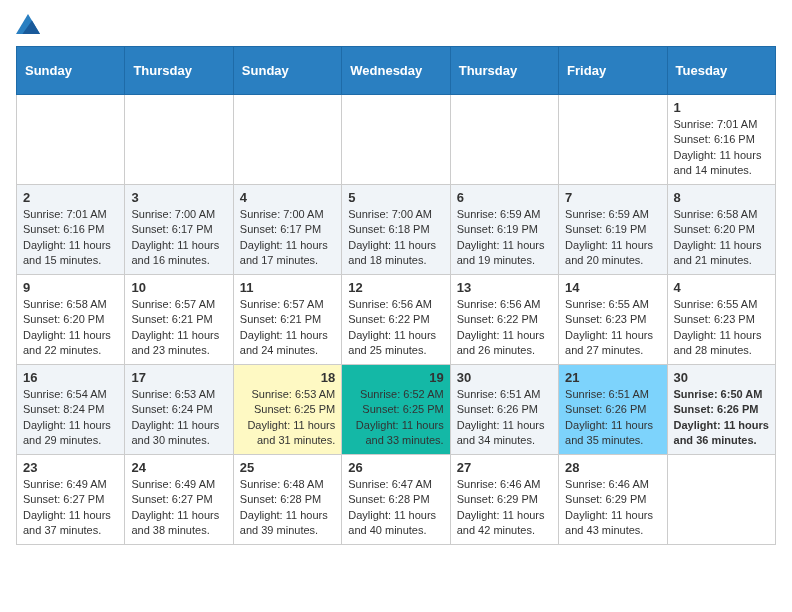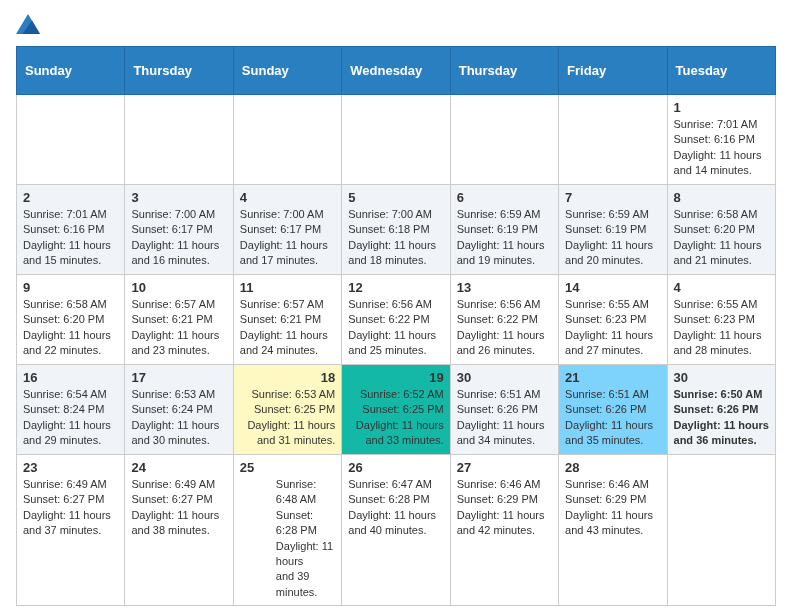--- a/index.html
+++ b/index.html
@@ -293,21 +293,21 @@
         </td>
         <td>
           <span class="day-number">24</span>
           <div class="day-info" style="white-space: pre-line;">Sunrise: 6:49 AM
 Sunset: 6:27 PM
 Daylight: 11 hours
 and 38 minutes.</div>
         </td>
         <td>
           <span class="day-number">25</span>
-          <div class="day-info" style="white-space: pre-line; margin-left: 36px;">Sunrise: 6:48 AM
+          <div class="day-info" style="white-space: pre-line;">Sunrise: 6:48 AM
 Sunset: 6:28 PM
 Daylight: 11 hours
 and 39 minutes.</div>
         </td>
         <td>
           <span class="day-number">26</span>
           <div class="day-info" style="white-space: pre-line;">Sunrise: 6:47 AM
 Sunset: 6:28 PM
 Daylight: 11 hours
 and 40 minutes.</div>

